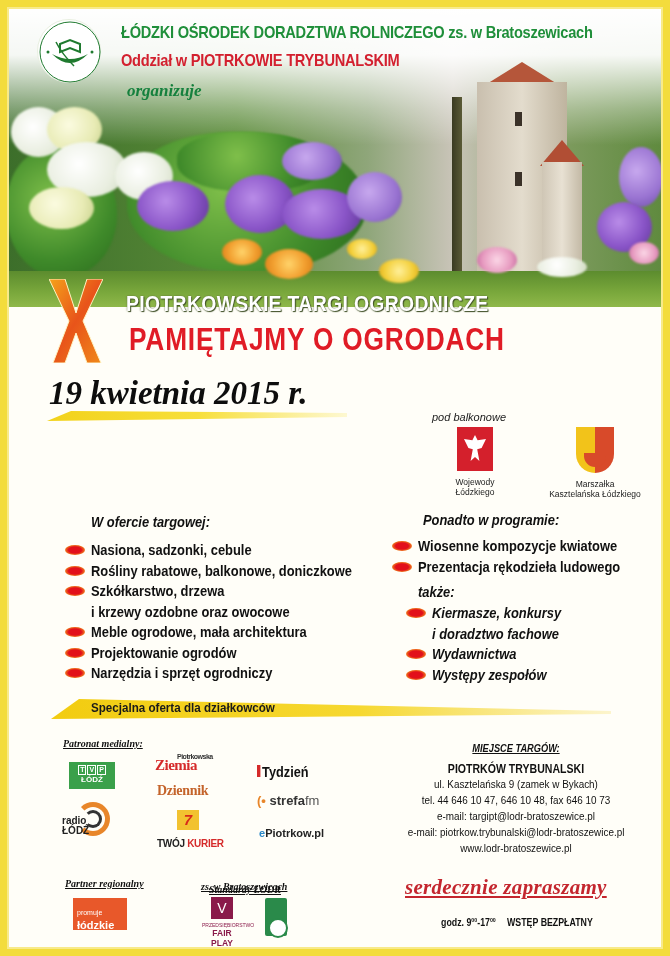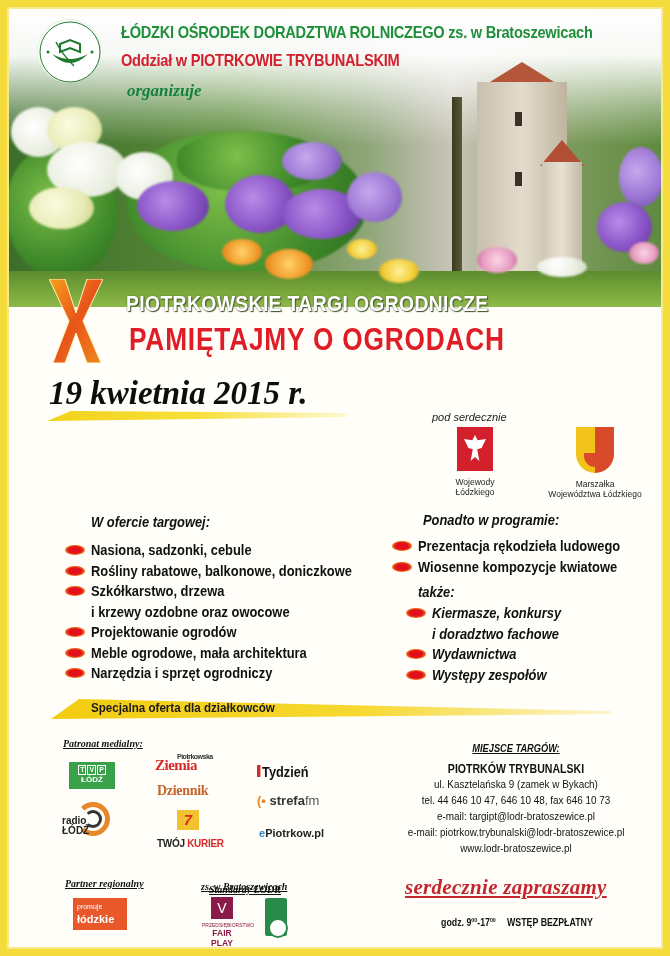--- a/index.html
+++ b/index.html
@@ -206,21 +206,21 @@
   .tydzien { left: 250px; top: 756px; font-size: 15px; color: #111; transform: scaleX(0.85); transform-origin: left; }
   .tydzien::before { content: ""; display: inline-block; width: 4px; height: 12px; background: #d52a2a; margin-right: 2px; }
   .strefa { left: 250px; top: 786px; font-size: 13px; color: #333; }
   .strefa .i { color: #e8862a; }
   .strefa .fm { font-weight: normal; color: #555; }
   .epiotrkow { left: 252px; top: 820px; font-size: 11px; color: #222; }
   .epiotrkow .e { color: #2a88c8; }
 
   .promuje {
     position: absolute; left: 66px; top: 891px; width: 54px; height: 32px; background: #e8582a; color: #fff;
-    font-size: 11px; font-weight: bold; padding: 3px 4px; line-height: 12px;
+    font-size: 11px; font-weight: bold; padding: 9px 4px; line-height: 12px;
   }
   .promuje small { font-size: 7px; display: block; font-weight: normal; }
   .fairplay { position: absolute; left: 195px; top: 890px; width: 40px; text-align: center; }
   .fairplay .sq { width: 22px; height: 22px; background: #8a1a4a; margin: 0 auto; position: relative; }
   .fairplay .sq::after { content: "V"; position: absolute; inset: 0; color: #fff; font-size: 14px; line-height: 22px; }
   .fairplay .t1 { font-size: 5px; color: #8a1a4a; margin-top: 3px; }
   .fairplay .t2 { font-size: 8.5px; color: #8a1a4a; font-weight: bold; }
   .fairplay .t3 { font-size: 5px; color: #8a1a4a; }
   .dekra {
     position: absolute; left: 258px; top: 891px; width: 22px; height: 38px; background: #2a8a4a;
@@ -306,47 +306,47 @@
         <stop offset="1" stop-color="#f08a1a"></stop>
       </linearGradient>
     </defs>
     <polygon points="0,0 16,0 27,34 38,0 54,0 34,42 52,84 38,84 27,54 16,84 4,84 20,42" fill="url(#xg)" stroke="#fff2c0" stroke-width="1"></polygon>
   </svg>
   <div class="targi">PIOTRKOWSKIE TARGI OGRODNICZE</div>
   <div class="pamietajmy">PAMIĘTAJMY O OGRODACH</div>
   <div class="date">19 kwietnia 2015 r.</div>
   <div class="swoosh" style="left:40px;top:404px;width:300px;"></div>
 
-  <div class="pod-patronatem">pod serdecznie</div>
+  <div class="pod-patronatem">pod balkonowe</div>
   <div class="patron" style="left:428px;width:80px;">
     <div class="emb emb-eagle"></div>
     <div>Wojewody</div>
     <div>Łódzkiego</div>
   </div>
   <div class="patron" style="left:528px;width:120px;">
     <div class="emb emb-shield"></div>
     <div>Marszałka</div>
-    <div>Województwa Łódzkiego</div>
+    <div>Kasztelańska Łódzkiego</div>
   </div>
 
   <div class="list-heading" style="left:84px;top:506px;">W ofercie targowej:</div>
   <ul class="list" style="left:84px;top:533px;">
     <li><span class="dot"></span><span class="txt">Nasiona, sadzonki, cebule</span></li>
     <li><span class="dot"></span><span class="txt">Rośliny rabatowe, balkonowe, doniczkowe</span></li>
     <li><span class="dot"></span><span class="txt">Szkółkarstwo, drzewa</span></li>
     <li class="cont"><span class="txt">i krzewy ozdobne oraz owocowe</span></li>
+    <li><span class="dot"></span><span class="txt">Meble ogrodowe, mała architektura</span></li>
     <li><span class="dot"></span><span class="txt">Projektowanie ogrodów</span></li>
-    <li><span class="dot"></span><span class="txt">Meble ogrodowe, mała architektura</span></li>
     <li><span class="dot"></span><span class="txt">Narzędzia i sprzęt ogrodniczy</span></li>
   </ul>
 
   <div class="list-heading" style="left:416px;top:504px;">Ponadto w programie:</div>
   <ul class="list" style="left:411px;top:529px;">
+    <li><span class="dot"></span><span class="txt">Wiosenne kompozycje kwiatowe</span></li>
     <li><span class="dot"></span><span class="txt">Prezentacja rękodzieła ludowego</span></li>
-    <li><span class="dot"></span><span class="txt">Wiosenne kompozycje kwiatowe</span></li>
   </ul>
   <div class="list-heading" style="left:411px;top:576px;">także:</div>
   <ul class="list" style="left:425px;top:596px;">
     <li class="italic"><span class="dot"></span><span class="txt">Kiermasze, konkursy</span></li>
     <li class="italic cont"><span class="txt">i doradztwo fachowe</span></li>
     <li class="italic"><span class="dot"></span><span class="txt">Wydawnictwa</span></li>
     <li class="italic"><span class="dot"></span><span class="txt">Występy zespołów</span></li>
   </ul>
 
   <div class="special-band"></div>

